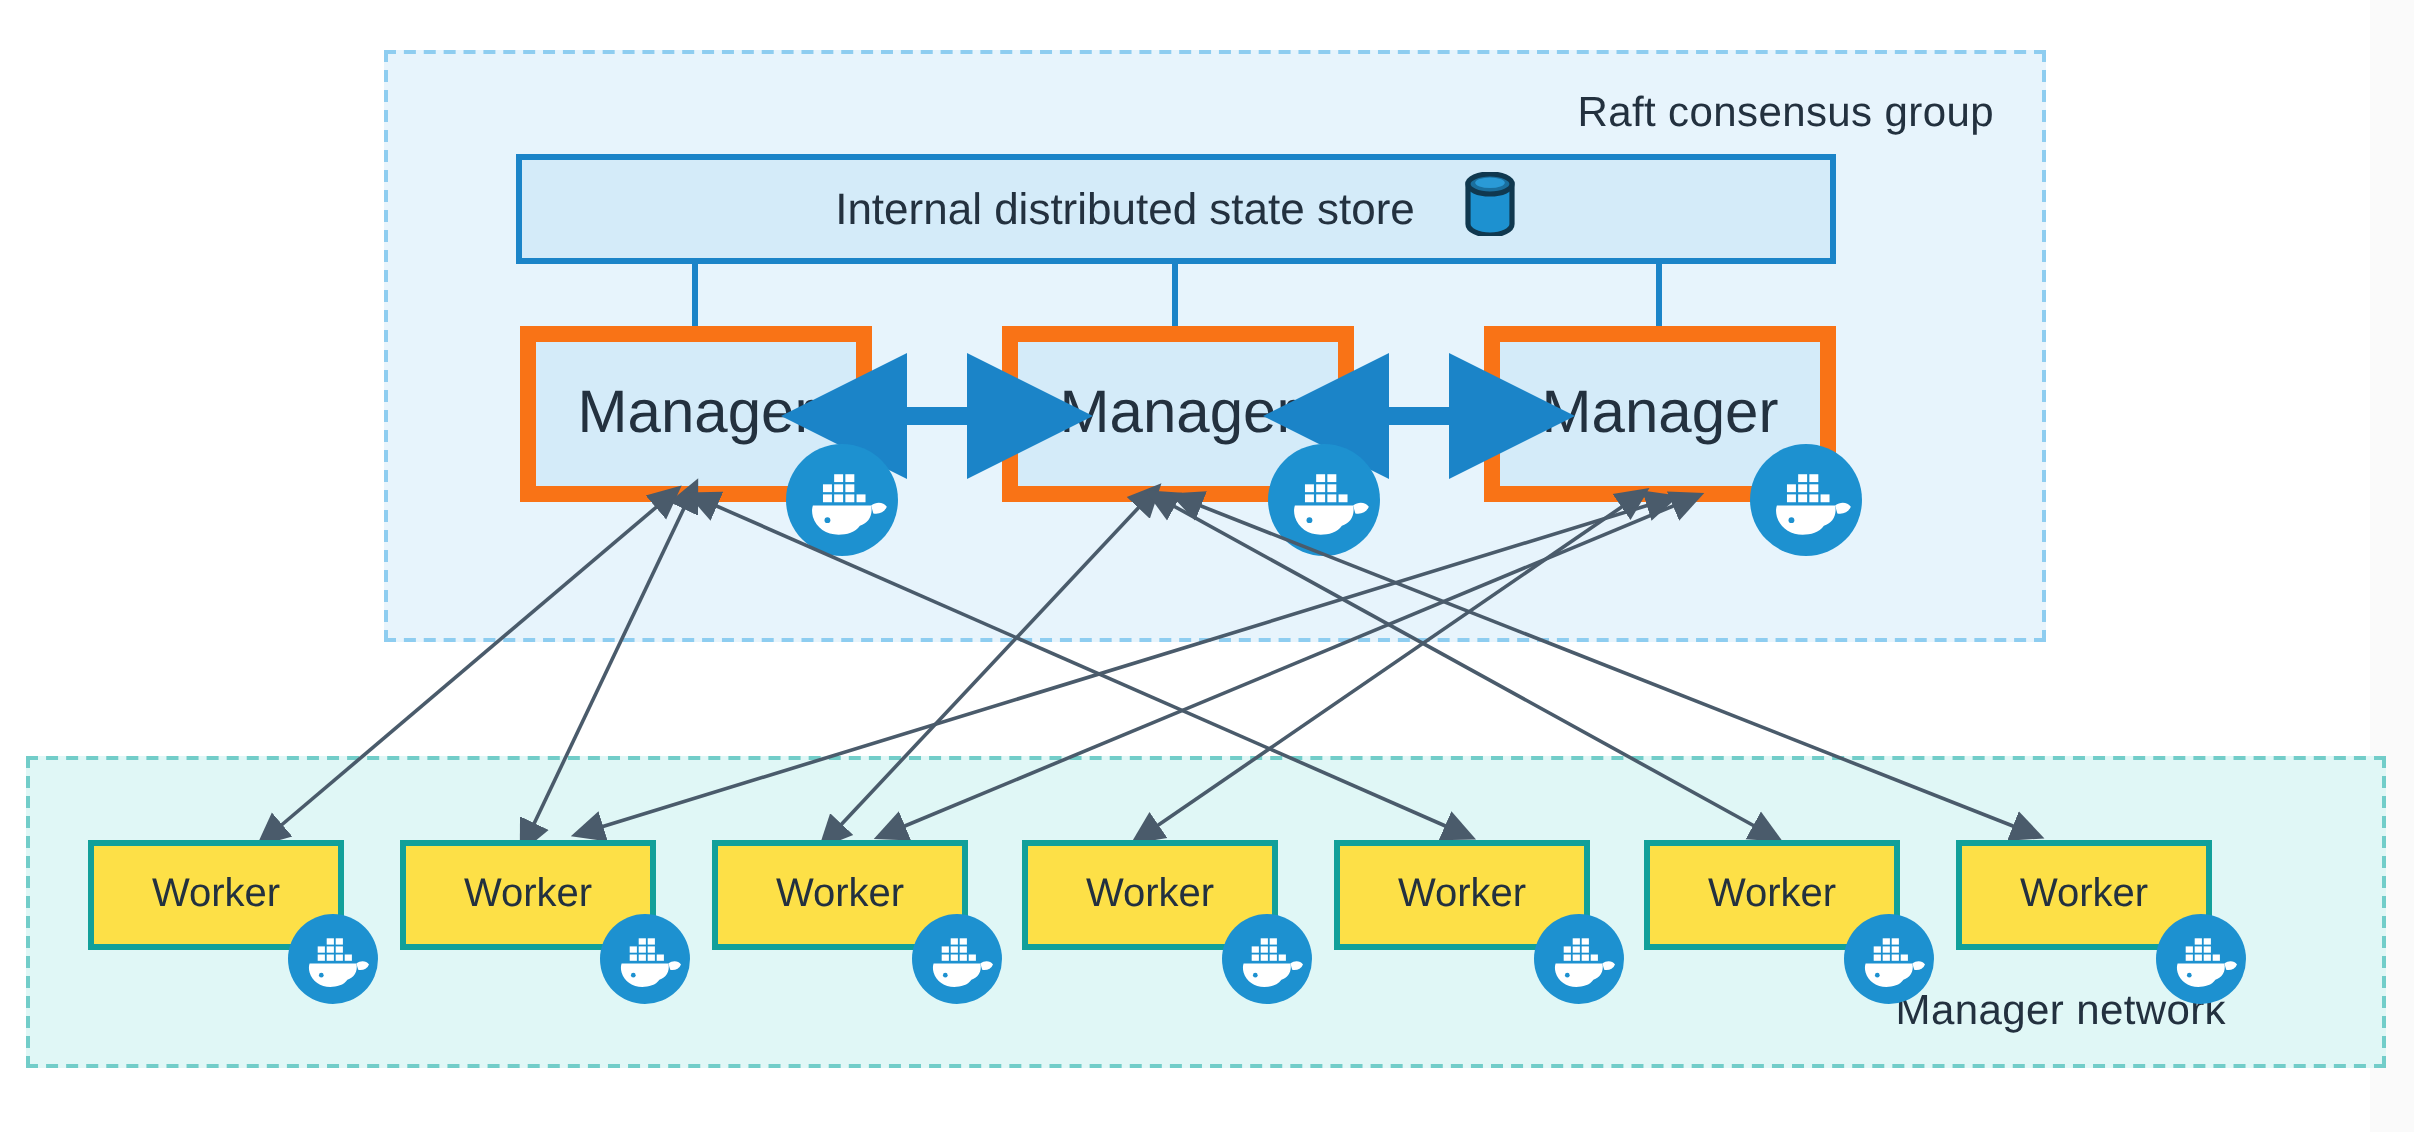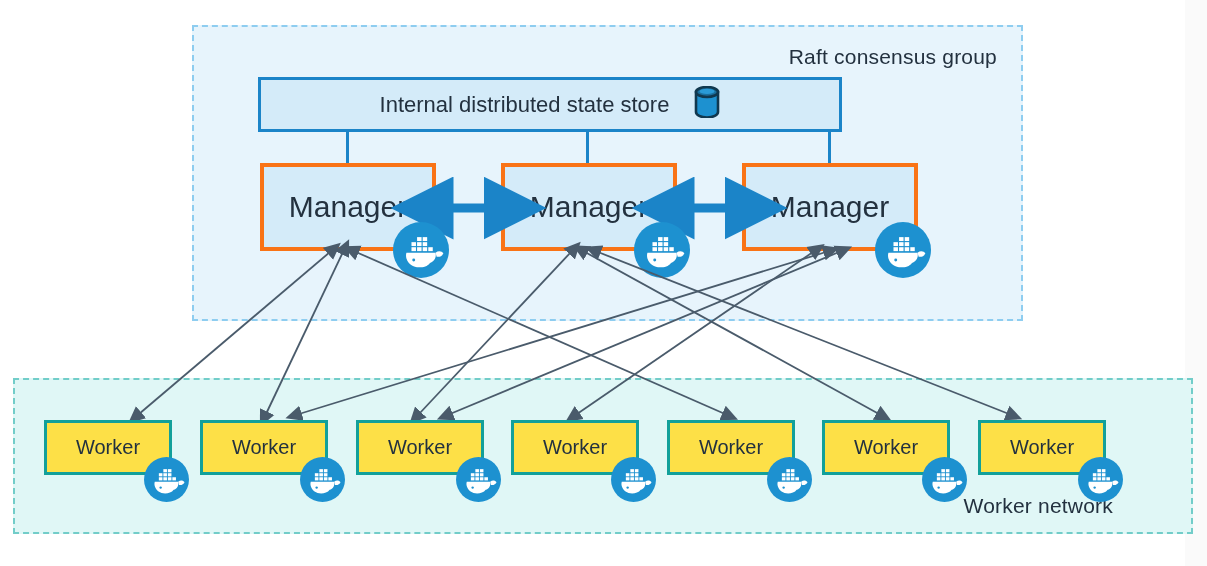--- a/index.html
+++ b/index.html
@@ -74,21 +74,21 @@
     color: #23313f;
   }
   .store-box {
     background: #d4ebf9;
     border: 3px solid #1b84c8;
     font-size: 22px;
     gap: 10px;
   }
   .manager-box {
     background: #d4ebf9;
-    border: 4px solid #f97316;
+    border: 8px solid #f97316;
     font-size: 30px;
   }
   .worker-box {
     background: #fde047;
     border: 3px solid #12a09a;
     font-size: 20px;
   }
 
   
   .db-icon { display: inline-block; vertical-align: middle; }
@@ -114,28 +114,28 @@
 
 <div id="canvas">
 
   <div id="edge-fade"></div>
 
   <div class="group" id="raft-group">
     <div class="group-label" id="raft-label">Raft consensus group</div>
   </div>
 
   <div class="group" id="gossip-group">
-    <div class="group-label" id="gossip-label">Worker network</div>
+    <div class="group-label" id="gossip-label">Manager network</div>
   </div>
 
   <div class="vline" style="left:346px; top:130px; height:35px;"></div>
   <div class="vline" style="left:586px; top:130px; height:35px;"></div>
   <div class="vline" style="left:828px; top:130px; height:35px;"></div>
 
-  <div class="node store-box" id="state-store" style="left:258px; top:77px; width:584px; height:55px;gap:25px;">
+  <div class="node store-box" id="state-store" style="left:258px; top:77px; width:660px; height:55px;gap:25px;">
     <span>Internal distributed state store</span>
     <span class="db-icon">
       <svg width="26" height="32" viewBox="0 0 26 32">
         <path d="M2 6 v20 a11 5.5 0 0 0 22 0 V6 Z" fill="#1d91d0" stroke="#10384f" stroke-width="2.6"></path>
         <ellipse cx="13" cy="6" rx="11" ry="5" fill="#1a6f9e" stroke="#10384f" stroke-width="2.6"></ellipse>
         <ellipse cx="13" cy="5.4" rx="7.4" ry="2.6" fill="#2a9ad6"></ellipse>
       </svg>
     </span>
   </div>
 

